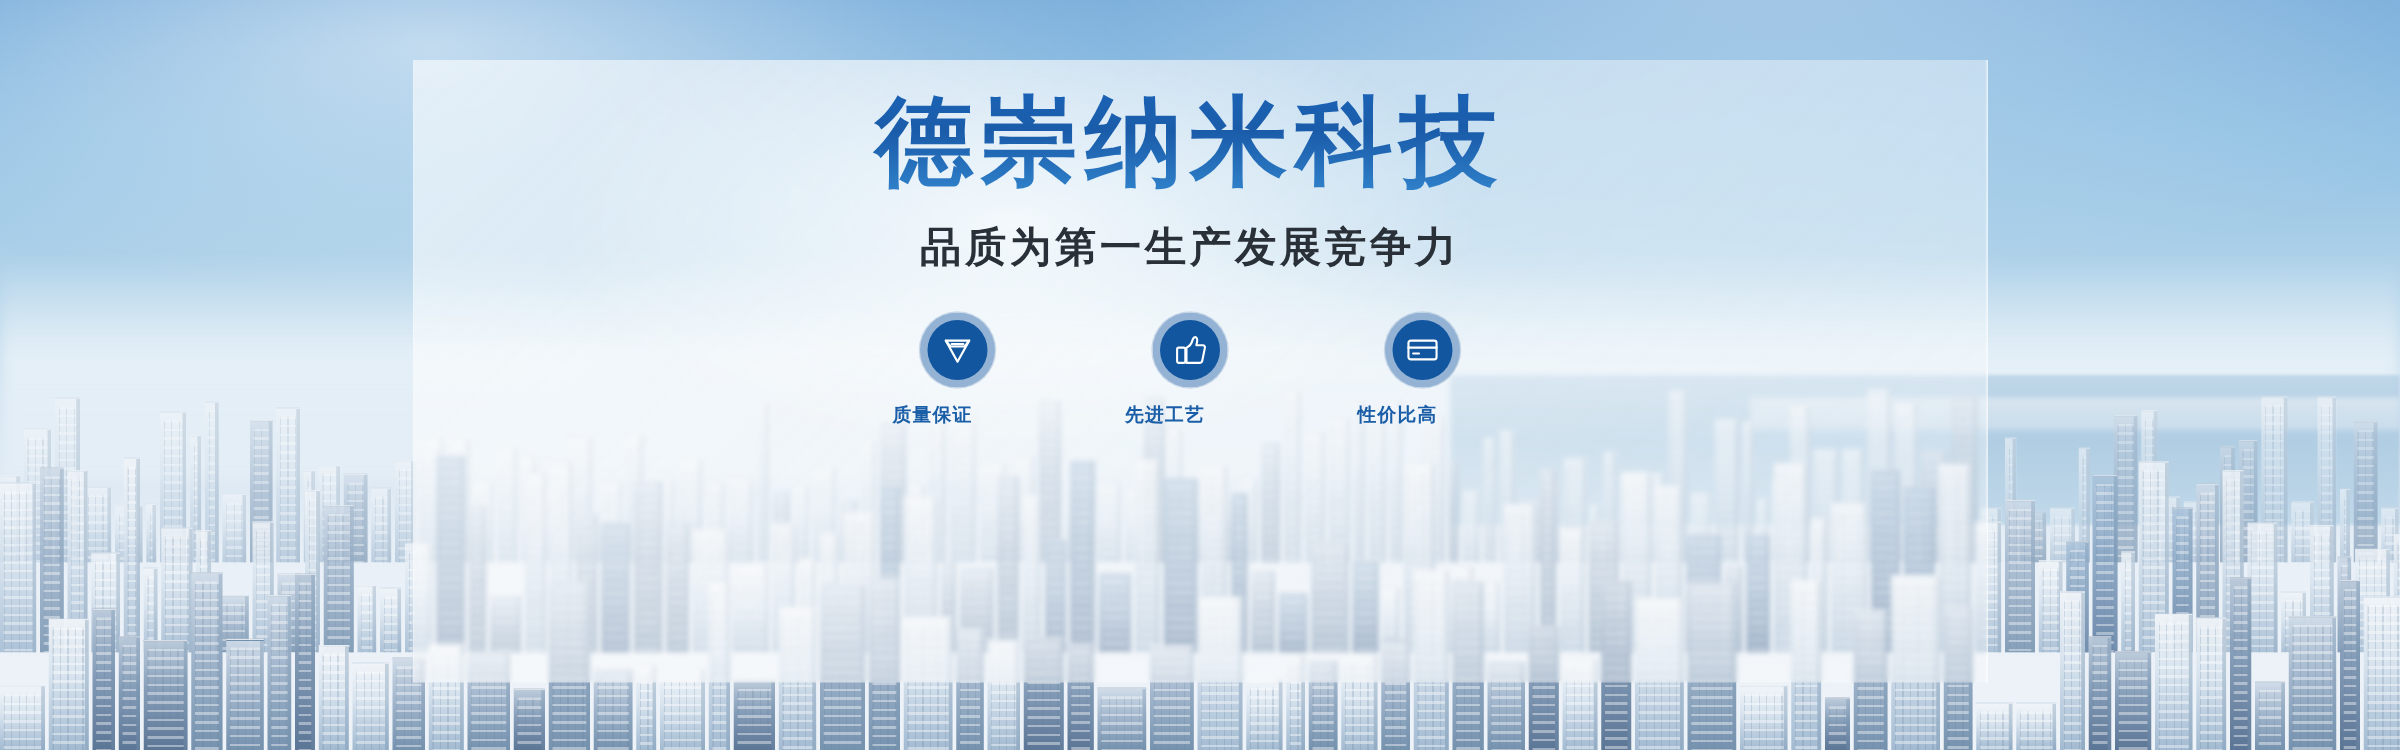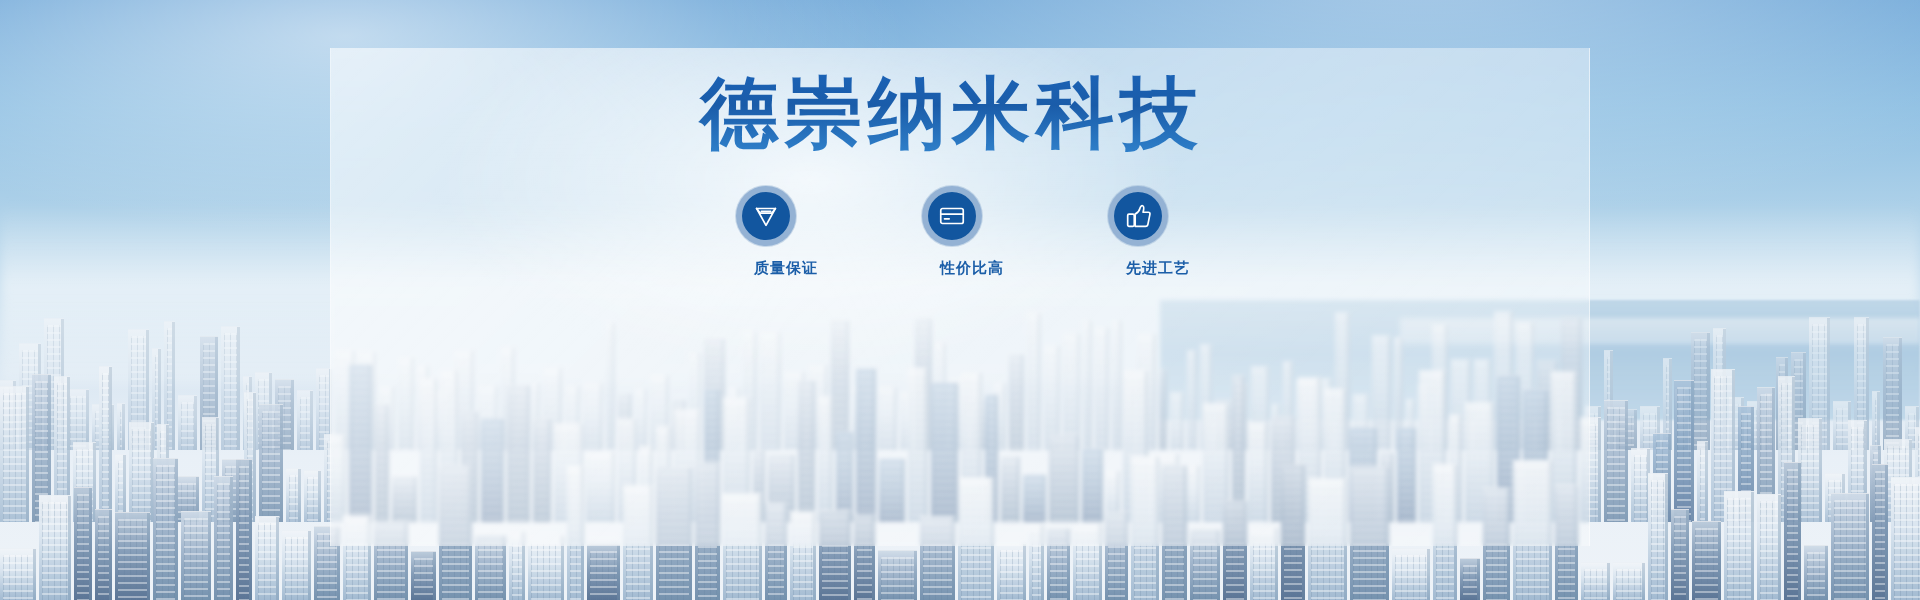--- a/index.html
+++ b/index.html
@@ -117,21 +117,21 @@
     color:#2a3038;
     line-height:1.1;
   }
 
   .features {
     margin-top:34px;
     display:flex;
     justify-content:center;
     gap:82px;
   }
-  .feature { width:104px; text-align:right; }
+  .feature { width:104px; text-align:left; }
   .fcircle {
     width:60px; height:60px; margin:0 auto;
     border-radius:50%;
     background:#12569f;
     border:6px solid rgba(255,255,255,.55);
     box-shadow:0 0 0 1px rgba(150,180,210,.45);
     display:flex; align-items:center; justify-content:center;
   }
   .fcircle svg { display:block; }
   .flabel {
@@ -414,51 +414,52 @@
   </div>
 
   <div class="panel"></div>
   <div class="panel-glow"></div>
 
   <div class="content">
 
     <div class="title">德崇纳米科技</div>
 
 
+    <div class="tagline">品质为第一生产发展竞争力</div>
 
     <div class="features">
 
       <div class="feature">
         <div class="fcircle">
           <svg width="30" height="30" viewBox="0 0 32 32" fill="none" stroke="#ffffff" stroke-width="1.8" stroke-linejoin="round" stroke-linecap="round">
             <path d="M6 8 L26 8 L16 26 Z"></path>
             <path d="M6 8 L10 13 L22 13 L26 8"></path>
             <path d="M11 11 L21 11"></path>
           </svg>
         </div>
         <div class="flabel">质量保证</div>
       </div>
 
       <div class="feature">
         <div class="fcircle">
           <svg width="30" height="30" viewBox="0 0 32 32" fill="none" stroke="#ffffff" stroke-width="1.8" stroke-linejoin="round" stroke-linecap="round">
+            <path d="M13 27 L13 14 C13 14 17 12 18 8 C18.6 5.5 20 4.5 21.2 5.2 C22.4 5.9 22.4 8.4 21.4 12 L27 12 C28.3 12 29 13 28.7 14.2 L26.6 24.6 C26.4 26 25.4 27 24 27 Z"></path>
+            <rect x="5" y="14" width="7" height="13" rx="1.4"></rect>
+          </svg>
+        </div>
+        <div class="flabel">先进工艺</div>
+      </div>
+
+      <div class="feature">
+        <div class="fcircle">
+          <svg width="30" height="30" viewBox="0 0 32 32" fill="none" stroke="#ffffff" stroke-width="1.8" stroke-linejoin="round" stroke-linecap="round">
             <rect x="4" y="8" width="24" height="16" rx="2"></rect>
             <path d="M4 14 L28 14"></path>
             <path d="M8 19 L13 19"></path>
           </svg>
         </div>
         <div class="flabel">性价比高</div>
       </div>
 
-      <div class="feature">
-        <div class="fcircle">
-          <svg width="30" height="30" viewBox="0 0 32 32" fill="none" stroke="#ffffff" stroke-width="1.8" stroke-linejoin="round" stroke-linecap="round">
-            <path d="M13 27 L13 14 C13 14 17 12 18 8 C18.6 5.5 20 4.5 21.2 5.2 C22.4 5.9 22.4 8.4 21.4 12 L27 12 C28.3 12 29 13 28.7 14.2 L26.6 24.6 C26.4 26 25.4 27 24 27 Z"></path>
-            <rect x="5" y="14" width="7" height="13" rx="1.4"></rect>
-          </svg>
-        </div>
-        <div class="flabel">先进工艺</div>
-      </div>
-
 
     </div>
   </div>
 </div>
 
 </body></html>

